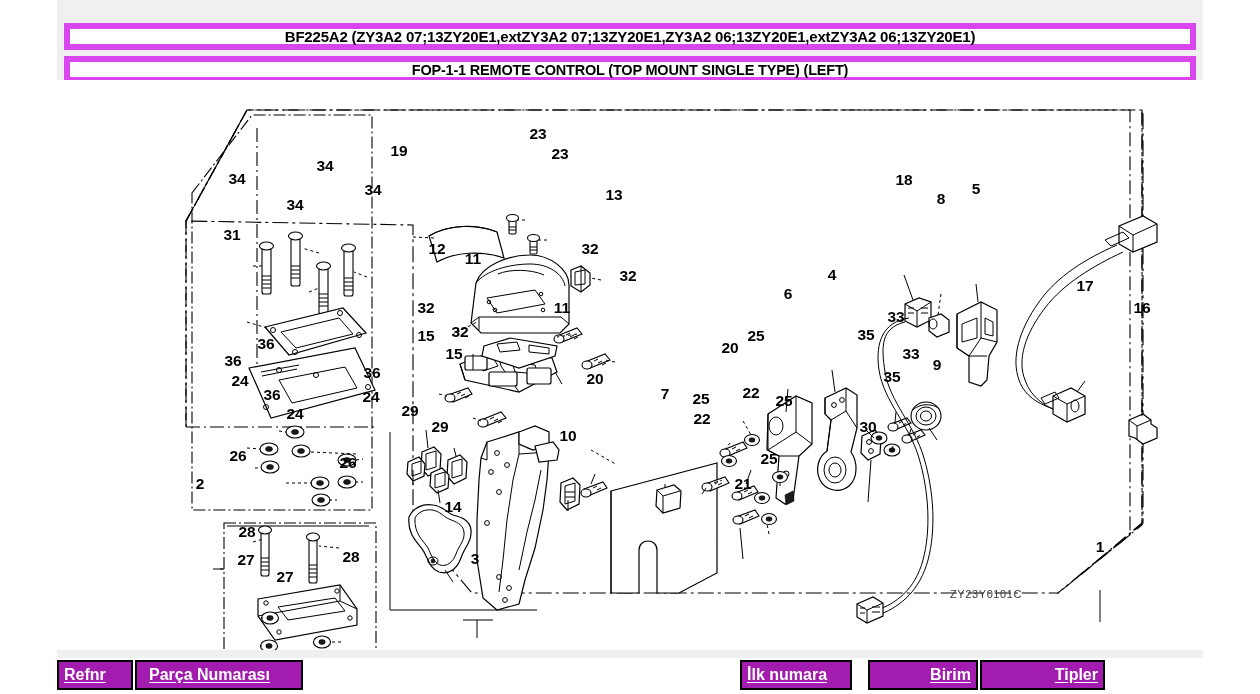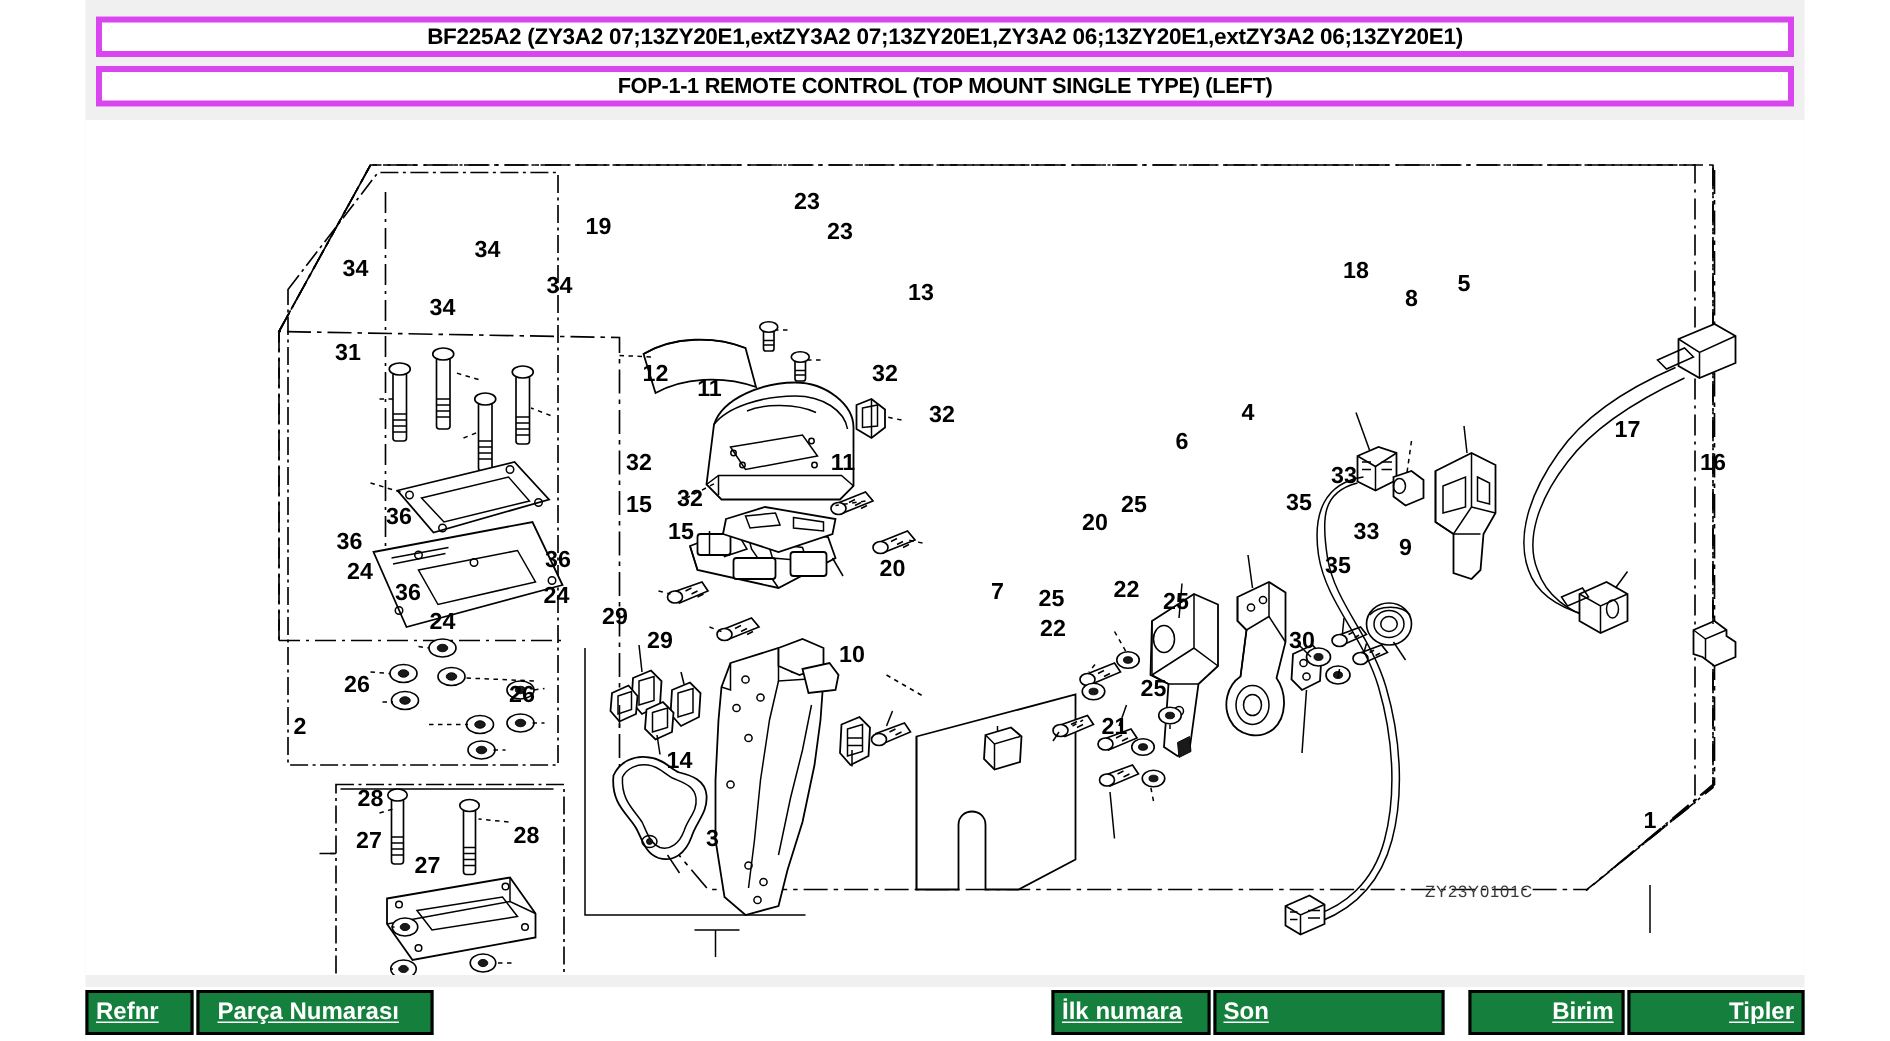--- a/index.html
+++ b/index.html
@@ -23,29 +23,30 @@
     width: 1146px;
     height: 694px;
     background: #f0f0f0;
   }
 
   
   .title-box {
     position: absolute;
     left: 64px;
     background: #ffffff;
-    border: 4px solid #d946ef;
+    border: 6px solid #d946ef;
     box-sizing: border-box;
     text-align: center;
     font-weight: bold;
     color: #000000;
     display: flex;
     align-items: center;
     justify-content: center;
     letter-spacing: -0.2px;
+    margin-top: 12px;
   }
   #title-model {
     top: 11px;
     width: 1132px;
     height: 27px;
     font-size: 15px;
   }
   #title-section {
     top: 44px;
     width: 1132px;
@@ -71,21 +72,21 @@
     position: absolute;
     left: 57px;
     top: 658px;
     width: 1146px;
     height: 36px;
     background: #ffffff;
     display: flex;
     align-items: stretch;
   }
   .th {
-    background: #15803d;
+    background: #a21caf;
     border: 2px solid #000000;
     border-right-width: 2px;
     box-sizing: border-box;
     color: #ffffff;
     font-weight: bold;
     font-size: 16px;
     display: flex;
     align-items: center;
     padding: 0 5px;
     height: 30px;
@@ -731,22 +732,19 @@
   </div>
   <div class="th" id="th-partno">
     <span>Parça Numarası</span>
   </div>
   <div class="th" id="th-desc">
     <span>Açıklama</span>
   </div>
   <div class="th" id="th-first">
     <span>İlk numara</span>
   </div>
-  <div class="th" id="th-last">
-    <span>Son</span>
-  </div>
   <div class="th right" id="th-unit">
     <span>Birim</span>
   </div>
   <div class="th right" id="th-types">
     <span>Tipler</span>
   </div>
 </div>
 
 </body></html>

